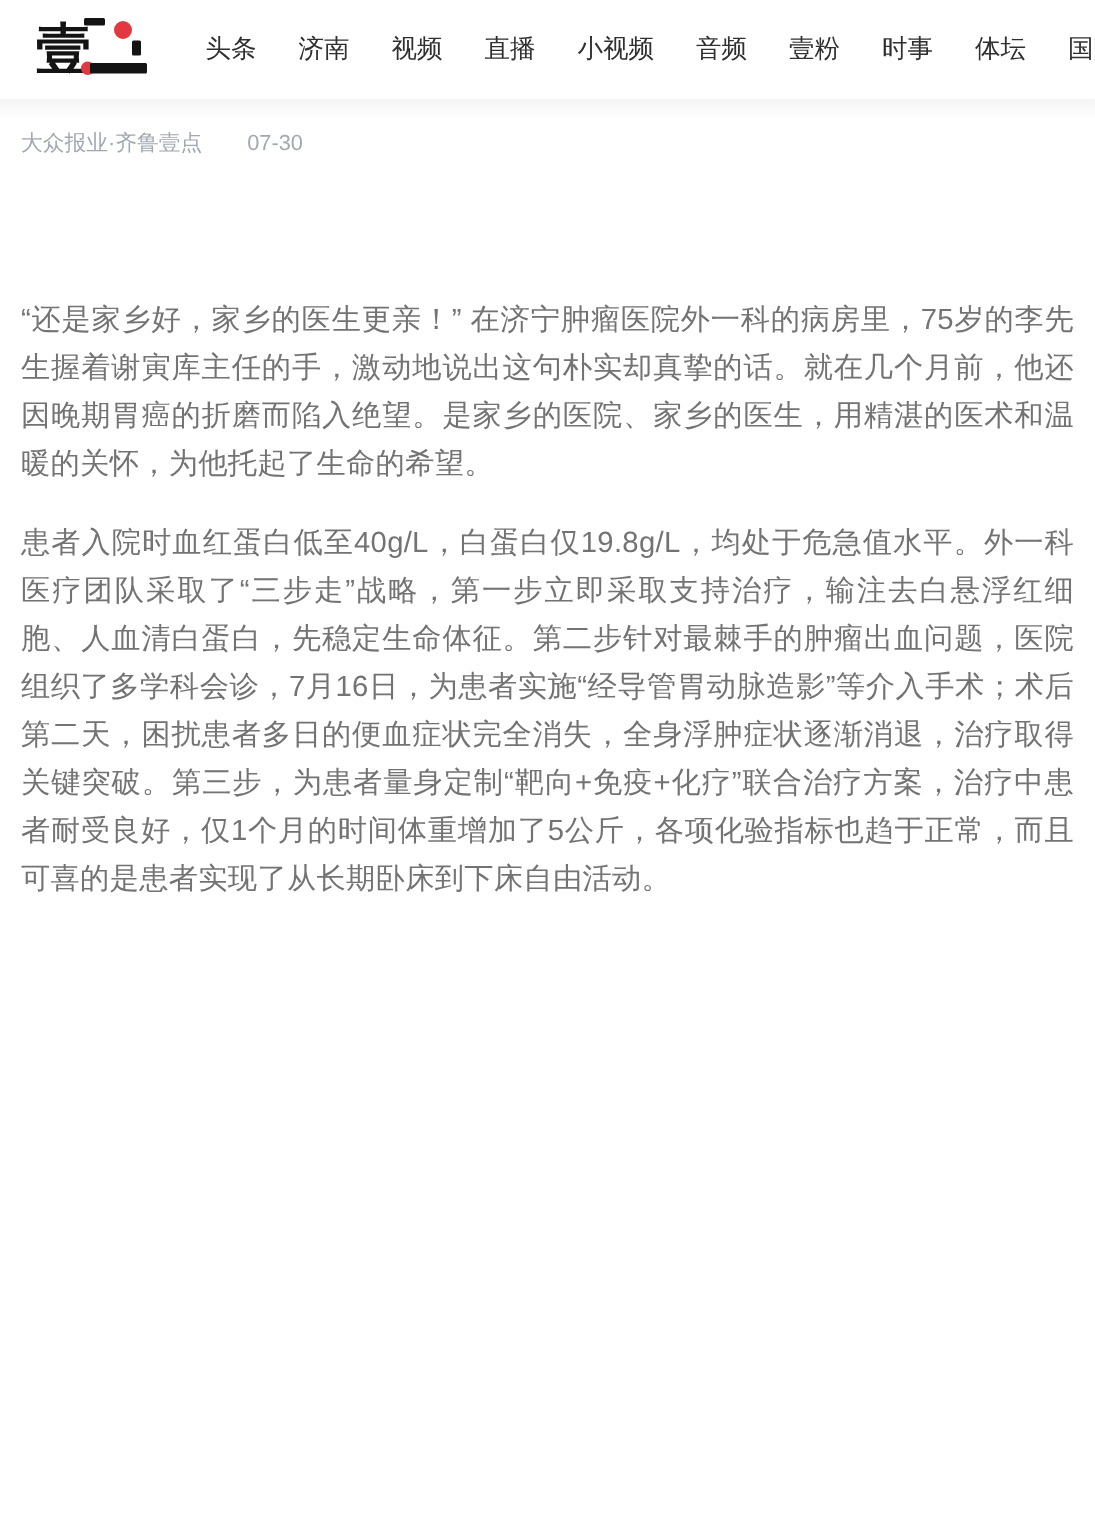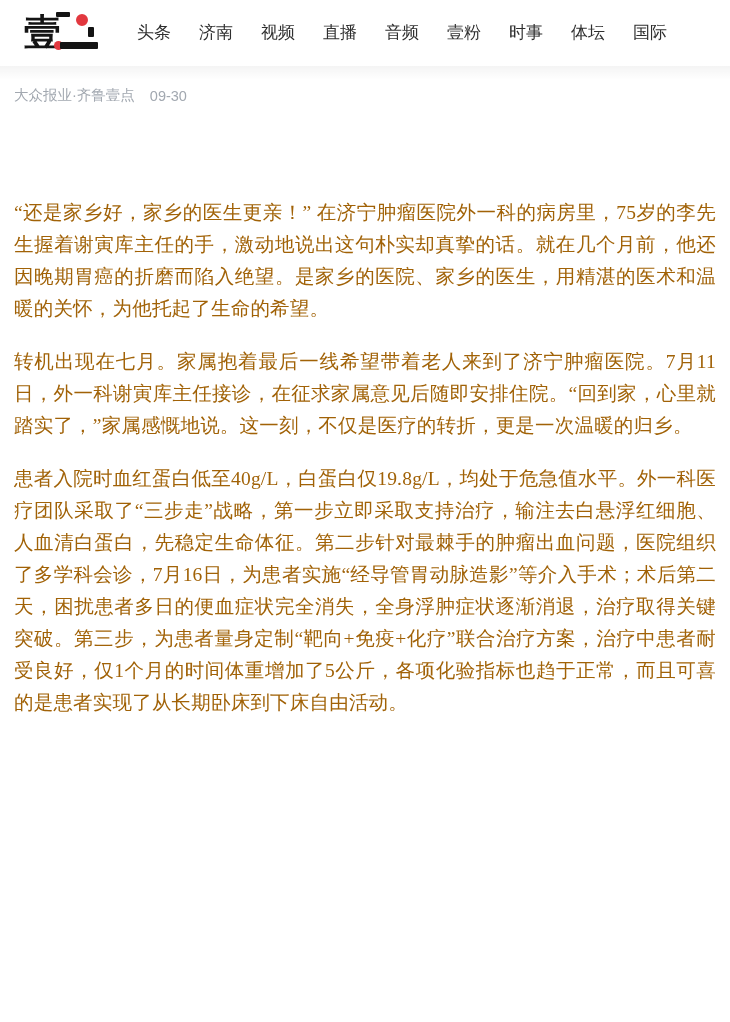--- a/index.html
+++ b/index.html
@@ -118,65 +118,65 @@
     line-height: 50px;
     font-weight: 700;
     color: #1c1c1c;
     letter-spacing: 1.5px;
     font-family: "DejaVu Sans", sans-serif;
   }
   .article-meta {
     margin-top: 20px;
     display: flex;
     align-items: center;
-    gap: 15px;
+    gap: 30px;
     font-size: 14.5px;
     color: #a2a8b0;
   }
   .article-body {
     margin-top: 92px;
   }
   .article-body p {
     font-size: 19.5px;
     line-height: 32px;
-    color: #a16207;
+    color: #737373;
     text-align: justify;
     margin-bottom: 21px;
     letter-spacing: 0.2px;
-    font-family: Liberation Serif, serif;
+    font-family: Liberation Sans, sans-serif;
   }
 </style>
 </head>
 <body>
 
 <header class="site-header">
   <div class="logo" title="">
     <span class="logo-yi">壹</span>
     <span class="logo-dot"></span>
     <span class="logo-tick"></span>
     <span class="logo-ring"></span>
     <span class="logo-hook"></span>
     <span class="logo-bar"></span>
   </div>
   <nav class="top-nav">
     <span class="nav-item">头条</span>
     <span class="nav-item">济南</span>
     <span class="nav-item">视频</span>
     <span class="nav-item">直播</span>
+    <span class="nav-item">小视频</span>
     <span class="nav-item">音频</span>
     <span class="nav-item">壹粉</span>
     <span class="nav-item">时事</span>
     <span class="nav-item">体坛</span>
     <span class="nav-item">国际</span>
   </nav>
 </header>
 
 <main class="article">
   <div class="article-meta">
     <span>大众报业·齐鲁壹点</span>
-    <span>09-30</span>
+    <span>07-30</span>
   </div>
   <div class="article-body">
     <p>“还是家乡好，家乡的医生更亲！” 在济宁肿瘤医院外一科的病房里，75岁的李先生握着谢寅库主任的手，激动地说出这句朴实却真挚的话。就在几个月前，他还因晚期胃癌的折磨而陷入绝望。是家乡的医院、家乡的医生，用精湛的医术和温暖的关怀，为他托起了生命的希望。</p>
-    <p>转机出现在七月。家属抱着最后一线希望带着老人来到了济宁肿瘤医院。7月11日，外一科谢寅库主任接诊，在征求家属意见后随即安排住院。“回到家，心里就踏实了，”家属感慨地说。这一刻，不仅是医疗的转折，更是一次温暖的归乡。</p>
     <p>患者入院时血红蛋白低至40g/L，白蛋白仅19.8g/L，均处于危急值水平。外一科医疗团队采取了“三步走”战略，第一步立即采取支持治疗，输注去白悬浮红细胞、人血清白蛋白，先稳定生命体征。第二步针对最棘手的肿瘤出血问题，医院组织了多学科会诊，7月16日，为患者实施“经导管胃动脉造影”等介入手术；术后第二天，困扰患者多日的便血症状完全消失，全身浮肿症状逐渐消退，治疗取得关键突破。第三步，为患者量身定制“靶向+免疫+化疗”联合治疗方案，治疗中患者耐受良好，仅1个月的时间体重增加了5公斤，各项化验指标也趋于正常，而且可喜的是患者实现了从长期卧床到下床自由活动。</p>
   </div>
 </main>
 
 </body></html>

